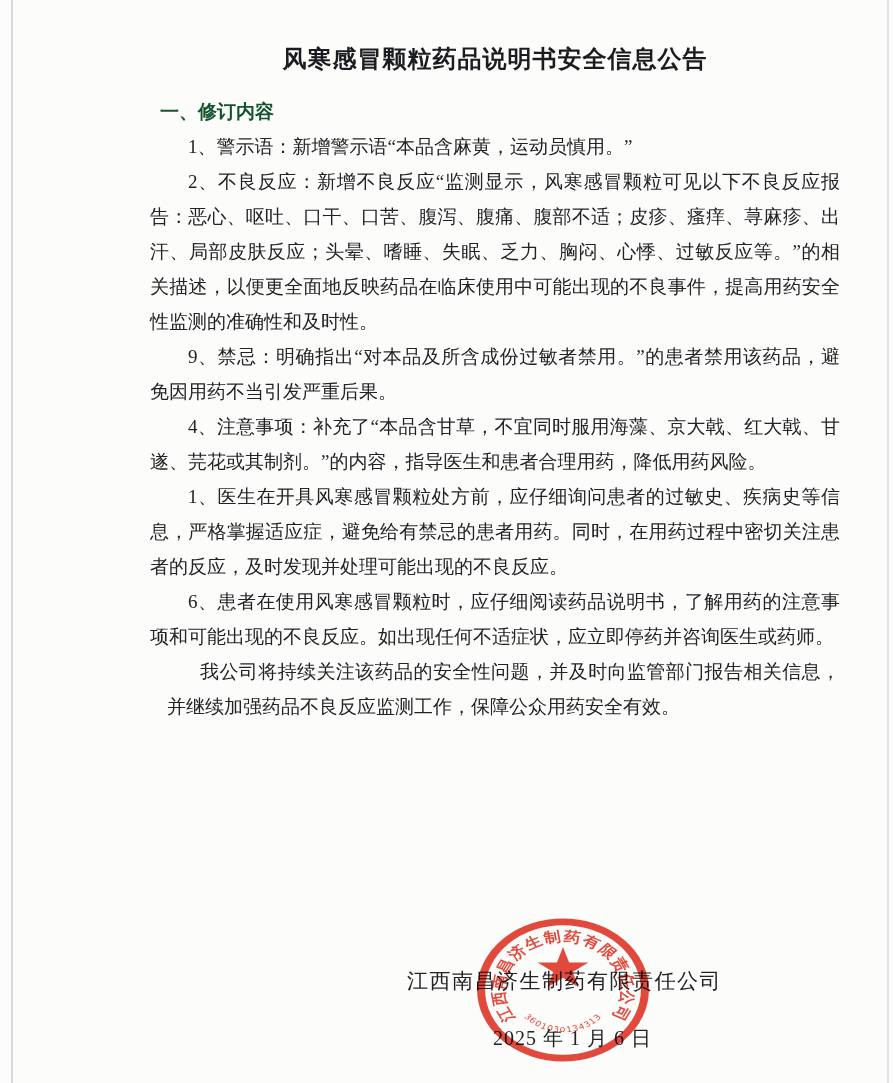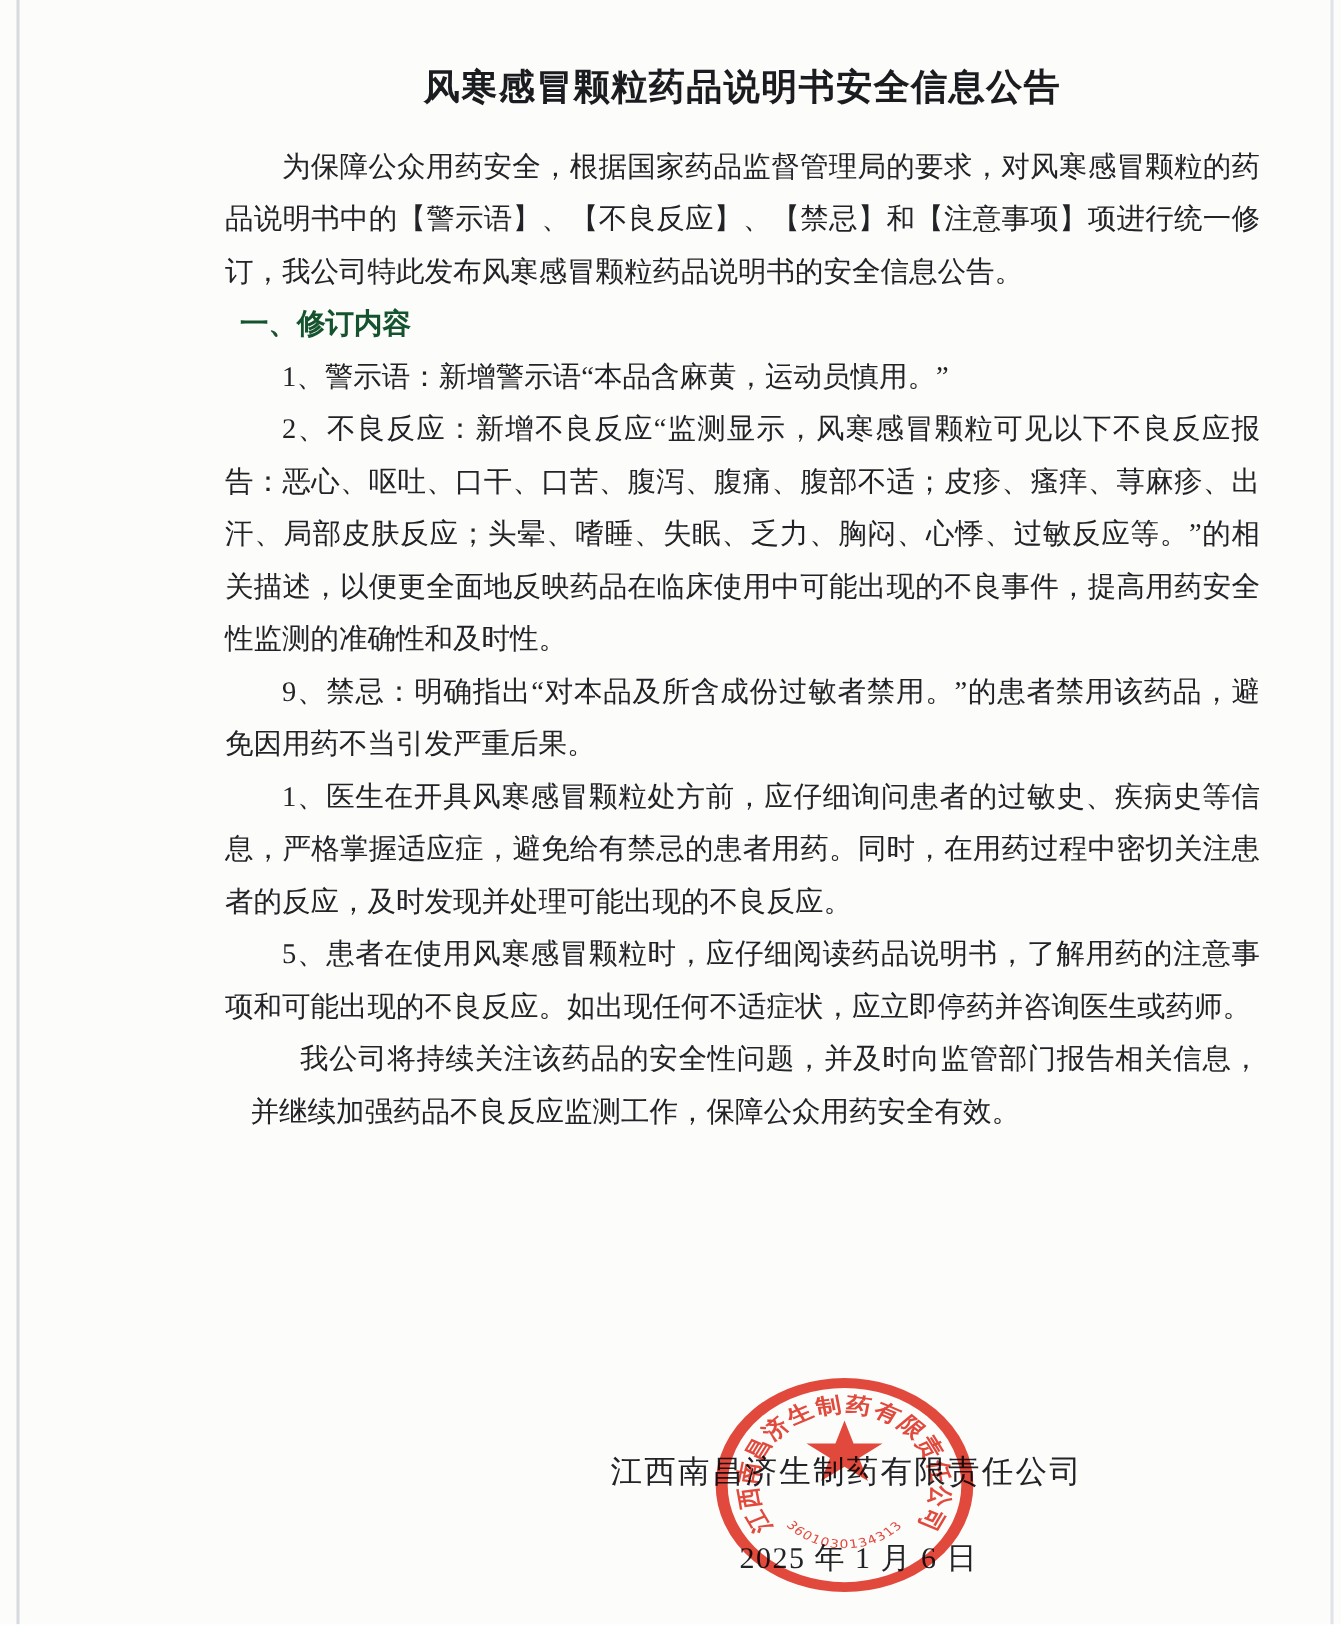--- a/index.html
+++ b/index.html
@@ -103,29 +103,29 @@
 </style>
 </head>
 <body>
 
 <div class="page">
   <div class="content">
 
     <h1 class="doc-title">风寒感冒颗粒药品说明书安全信息公告</h1>
 
 
-    <p class="para">为保障公众用药安全，根据国家药品监督管理局的要求，对风寒感冒颗粒的药品说明书中的【警示语】、【不良反应】、【禁忌】和【注意事项】项进行统一修订，我公司特此发布风寒感冒颗粒药品说明书的安全信息公告。</p>
 
     <h2 class="sec-heading">一、修订内容</h2>
     <p class="para">1、警示语：新增警示语“本品含麻黄，运动员慎用。”</p>
     <p class="para">2、不良反应：新增不良反应“监测显示，风寒感冒颗粒可见以下不良反应报告：恶心、呕吐、口干、口苦、腹泻、腹痛、腹部不适；皮疹、瘙痒、荨麻疹、出汗、局部皮肤反应；头晕、嗜睡、失眠、乏力、胸闷、心悸、过敏反应等。”的相关描述，以便更全面地反映药品在临床使用中可能出现的不良事件，提高用药安全性监测的准确性和及时性。</p>
     <p class="para">9、禁忌：明确指出“对本品及所含成份过敏者禁用。”的患者禁用该药品，避免因用药不当引发严重后果。</p>
+    <p class="para">4、注意事项：补充了“本品含甘草，不宜同时服用海藻、京大戟、红大戟、甘遂、芫花或其制剂。”的内容，指导医生和患者合理用药，降低用药风险。</p>
 
     <p class="para">1、医生在开具风寒感冒颗粒处方前，应仔细询问患者的过敏史、疾病史等信息，严格掌握适应症，避免给有禁忌的患者用药。同时，在用药过程中密切关注患者的反应，及时发现并处理可能出现的不良反应。</p>
-    <p class="para">5、患者在使用风寒感冒颗粒时，应仔细阅读药品说明书，了解用药的注意事项和可能出现的不良反应。如出现任何不适症状，应立即停药并咨询医生或药师。</p>
+    <p class="para">6、患者在使用风寒感冒颗粒时，应仔细阅读药品说明书，了解用药的注意事项和可能出现的不良反应。如出现任何不适症状，应立即停药并咨询医生或药师。</p>
 
     <p class="para closing">我公司将持续关注该药品的安全性问题，并及时向监管部门报告相关信息，并继续加强药品不良反应监测工作，保障公众用药安全有效。</p>
   </div>
 
   <div class="sig-area">
     <div class="company-name">江西南昌济生制药有限责任公司</div>
     <div class="doc-date">2025 年 1 月 6 日</div>
 
     <svg class="seal" viewBox="0 0 200 200" preserveAspectRatio="none" aria-hidden="true">
       <defs>

